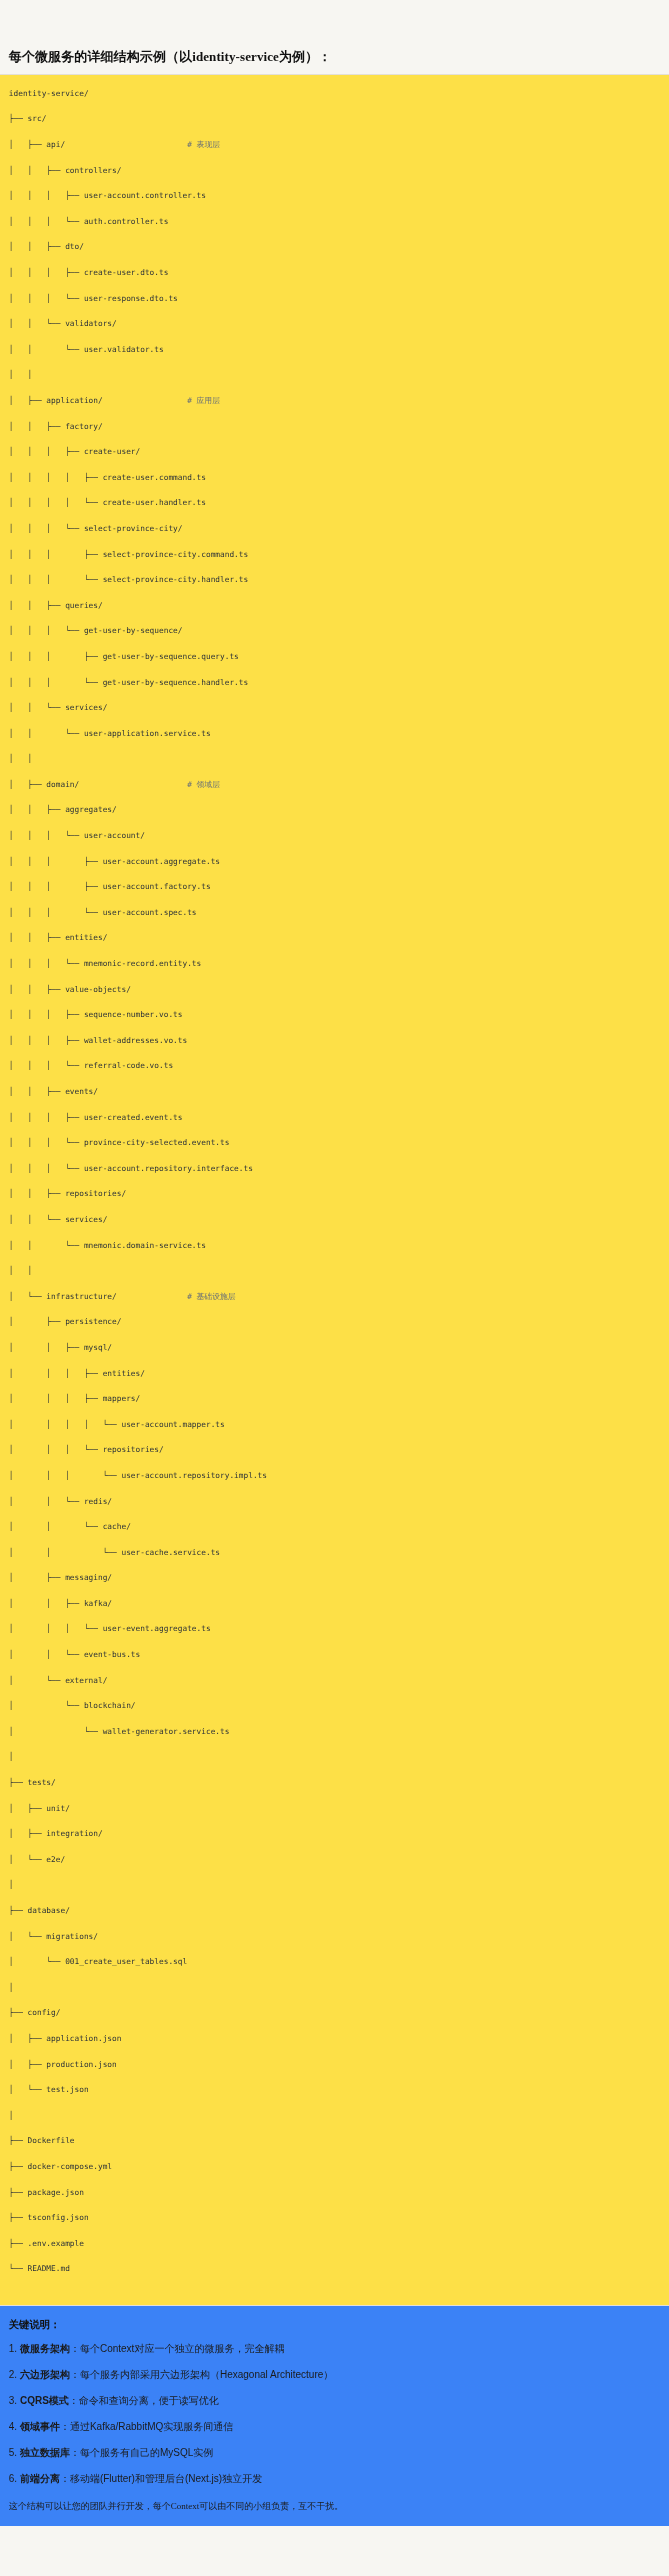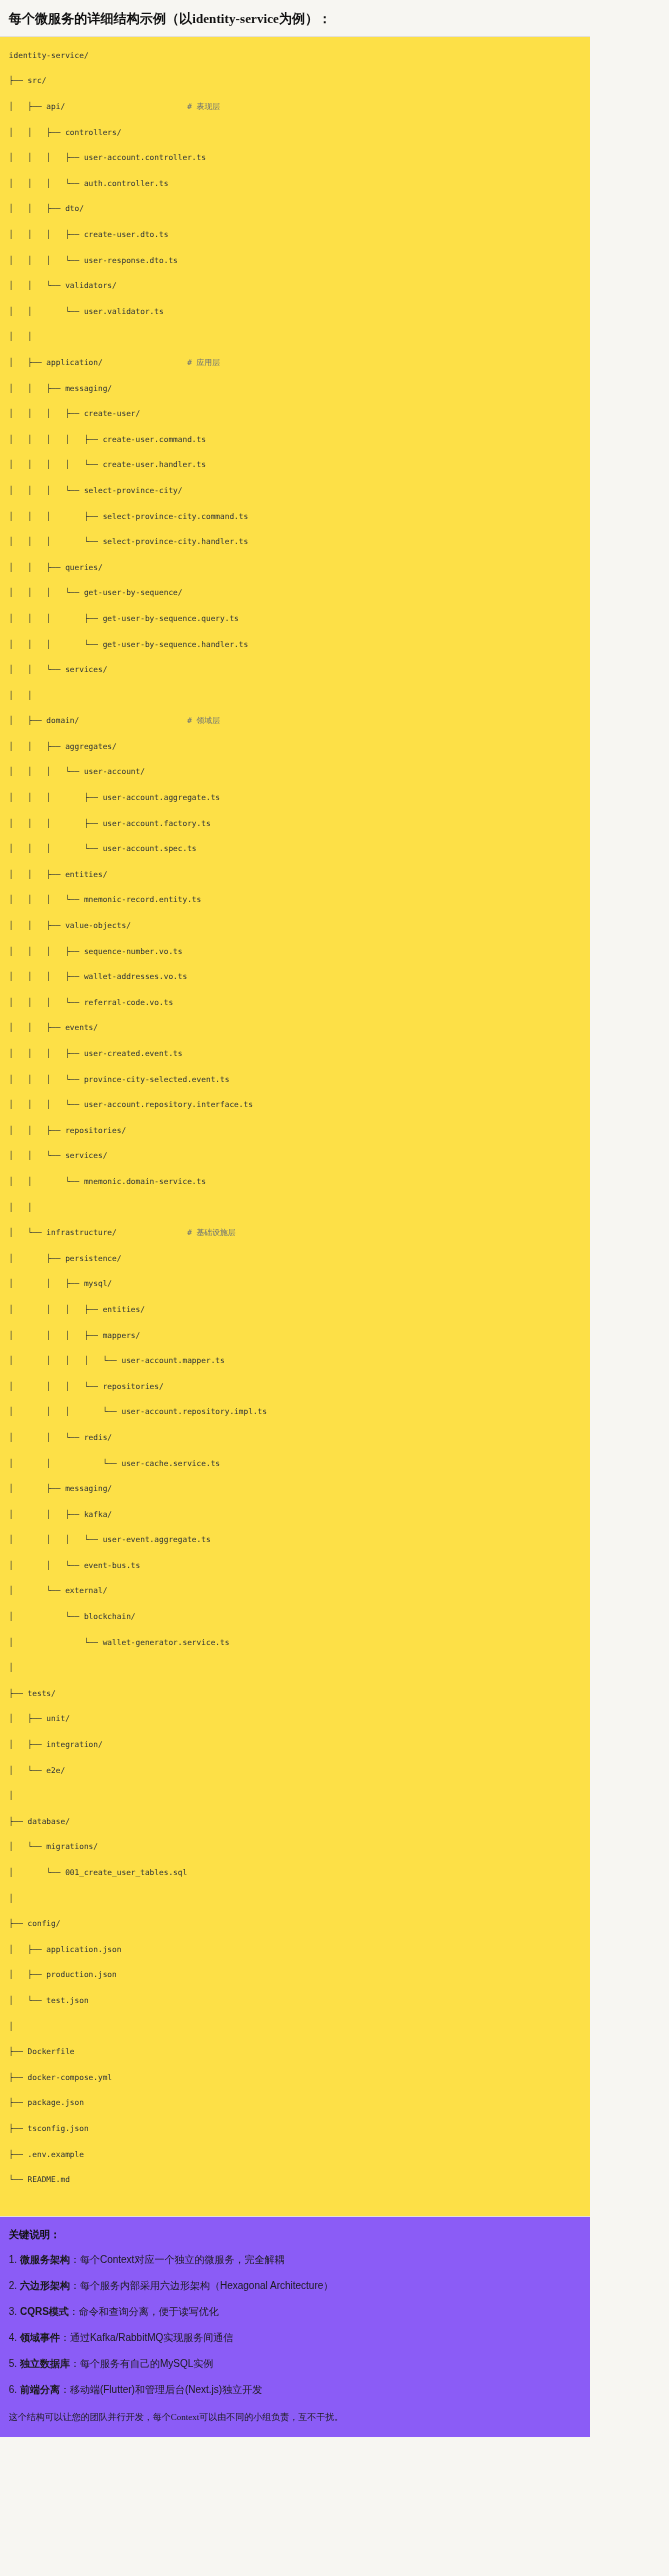--- a/index.html
+++ b/index.html
@@ -7,23 +7,24 @@
     padding: 0;
     background: #f7f6f2;
   }
   body {
     width: 669px;
     font-family: "Liberation Serif", "DejaVu Serif", serif;
     color: #1b1b1b;
     -webkit-font-smoothing: antialiased;
   }
   .page {
-    width: 590px;
+    width: 669px;
     box-sizing: border-box;
     background: #f7f6f2;
+    margin-top: 38px;
   }
 
   
   .doc-header {
     padding: 10px 8.8px 8.8px 8.8px;
     background: #f7f6f2;
     border-bottom: 0.6px solid #e3e0d8;
   }
   .doc-title {
     font-family: "Liberation Serif", "DejaVu Serif", serif;
@@ -59,21 +60,21 @@
     white-space: pre;
   }
   .tree-comment {
     color: #6a7076;
     font-family: "DejaVu Sans Mono", "Liberation Mono", monospace;
   }
 
   
   .notes {
     padding: 11.3px 8.8px 12.5px 8.8px;
-    background: #8b5cf6;
+    background: #3b82f6;
   }
   .notes-heading {
     font-family: "Liberation Serif", "DejaVu Serif", serif;
     font-weight: bold;
     font-size: 10.3px;
     color: #111111;
     margin: 0 0 8.8px 0;
     line-height: 1.4;
   }
   .note-item {
@@ -120,32 +121,33 @@
 <span class="tree-row"><span class="tree-path">│   │   ├── controllers/</span></span>
 <span class="tree-row"><span class="tree-path">│   │   │   ├── user-account.controller.ts</span></span>
 <span class="tree-row"><span class="tree-path">│   │   │   └── auth.controller.ts</span></span>
 <span class="tree-row"><span class="tree-path">│   │   ├── dto/</span></span>
 <span class="tree-row"><span class="tree-path">│   │   │   ├── create-user.dto.ts</span></span>
 <span class="tree-row"><span class="tree-path">│   │   │   └── user-response.dto.ts</span></span>
 <span class="tree-row"><span class="tree-path">│   │   └── validators/</span></span>
 <span class="tree-row"><span class="tree-path">│   │       └── user.validator.ts</span></span>
 <span class="tree-row"><span class="tree-path">│   │</span></span>
 <span class="tree-row"><span class="tree-path">│   ├── application/</span>                  <span class="tree-comment"># 应用层</span></span>
-<span class="tree-row"><span class="tree-path">│   │   ├── messaging/</span></span>
+<span class="tree-row"><span class="tree-path">│   │   ├── factory/</span></span>
 <span class="tree-row"><span class="tree-path">│   │   │   ├── create-user/</span></span>
 <span class="tree-row"><span class="tree-path">│   │   │   │   ├── create-user.command.ts</span></span>
 <span class="tree-row"><span class="tree-path">│   │   │   │   └── create-user.handler.ts</span></span>
 <span class="tree-row"><span class="tree-path">│   │   │   └── select-province-city/</span></span>
 <span class="tree-row"><span class="tree-path">│   │   │       ├── select-province-city.command.ts</span></span>
 <span class="tree-row"><span class="tree-path">│   │   │       └── select-province-city.handler.ts</span></span>
 <span class="tree-row"><span class="tree-path">│   │   ├── queries/</span></span>
 <span class="tree-row"><span class="tree-path">│   │   │   └── get-user-by-sequence/</span></span>
 <span class="tree-row"><span class="tree-path">│   │   │       ├── get-user-by-sequence.query.ts</span></span>
 <span class="tree-row"><span class="tree-path">│   │   │       └── get-user-by-sequence.handler.ts</span></span>
 <span class="tree-row"><span class="tree-path">│   │   └── services/</span></span>
+<span class="tree-row"><span class="tree-path">│   │       └── user-application.service.ts</span></span>
 <span class="tree-row"><span class="tree-path">│   │</span></span>
 <span class="tree-row"><span class="tree-path">│   ├── domain/</span>                       <span class="tree-comment"># 领域层</span></span>
 <span class="tree-row"><span class="tree-path">│   │   ├── aggregates/</span></span>
 <span class="tree-row"><span class="tree-path">│   │   │   └── user-account/</span></span>
 <span class="tree-row"><span class="tree-path">│   │   │       ├── user-account.aggregate.ts</span></span>
 <span class="tree-row"><span class="tree-path">│   │   │       ├── user-account.factory.ts</span></span>
 <span class="tree-row"><span class="tree-path">│   │   │       └── user-account.spec.ts</span></span>
 <span class="tree-row"><span class="tree-path">│   │   ├── entities/</span></span>
 <span class="tree-row"><span class="tree-path">│   │   │   └── mnemonic-record.entity.ts</span></span>
 <span class="tree-row"><span class="tree-path">│   │   ├── value-objects/</span></span>
@@ -162,20 +164,21 @@
 <span class="tree-row"><span class="tree-path">│   │</span></span>
 <span class="tree-row"><span class="tree-path">│   └── infrastructure/</span>               <span class="tree-comment"># 基础设施层</span></span>
 <span class="tree-row"><span class="tree-path">│       ├── persistence/</span></span>
 <span class="tree-row"><span class="tree-path">│       │   ├── mysql/</span></span>
 <span class="tree-row"><span class="tree-path">│       │   │   ├── entities/</span></span>
 <span class="tree-row"><span class="tree-path">│       │   │   ├── mappers/</span></span>
 <span class="tree-row"><span class="tree-path">│       │   │   │   └── user-account.mapper.ts</span></span>
 <span class="tree-row"><span class="tree-path">│       │   │   └── repositories/</span></span>
 <span class="tree-row"><span class="tree-path">│       │   │       └── user-account.repository.impl.ts</span></span>
 <span class="tree-row"><span class="tree-path">│       │   └── redis/</span></span>
+<span class="tree-row"><span class="tree-path">│       │       └── cache/</span></span>
 <span class="tree-row"><span class="tree-path">│       │           └── user-cache.service.ts</span></span>
 <span class="tree-row"><span class="tree-path">│       ├── messaging/</span></span>
 <span class="tree-row"><span class="tree-path">│       │   ├── kafka/</span></span>
 <span class="tree-row"><span class="tree-path">│       │   │   └── user-event.aggregate.ts</span></span>
 <span class="tree-row"><span class="tree-path">│       │   └── event-bus.ts</span></span>
 <span class="tree-row"><span class="tree-path">│       └── external/</span></span>
 <span class="tree-row"><span class="tree-path">│           └── blockchain/</span></span>
 <span class="tree-row"><span class="tree-path">│               └── wallet-generator.service.ts</span></span>
 <span class="tree-row"><span class="tree-path">│</span></span>
 <span class="tree-row"><span class="tree-path">├── tests/</span></span>

